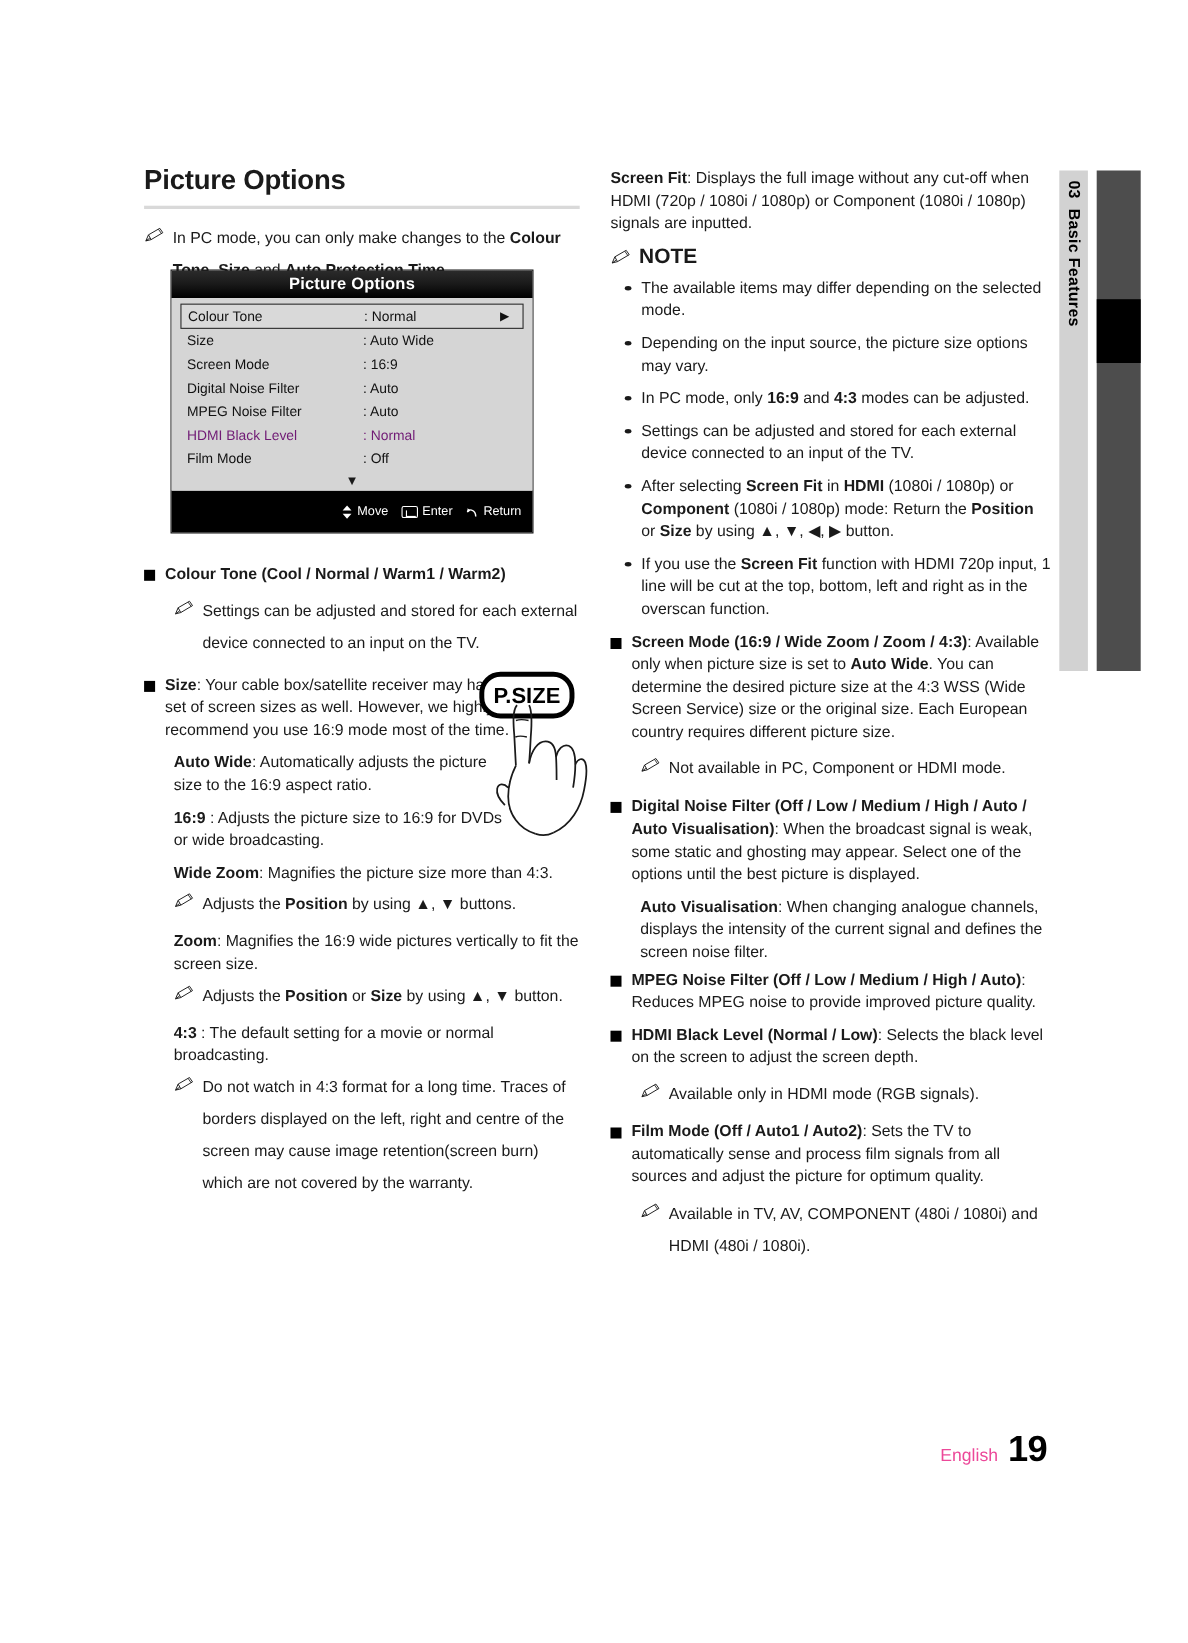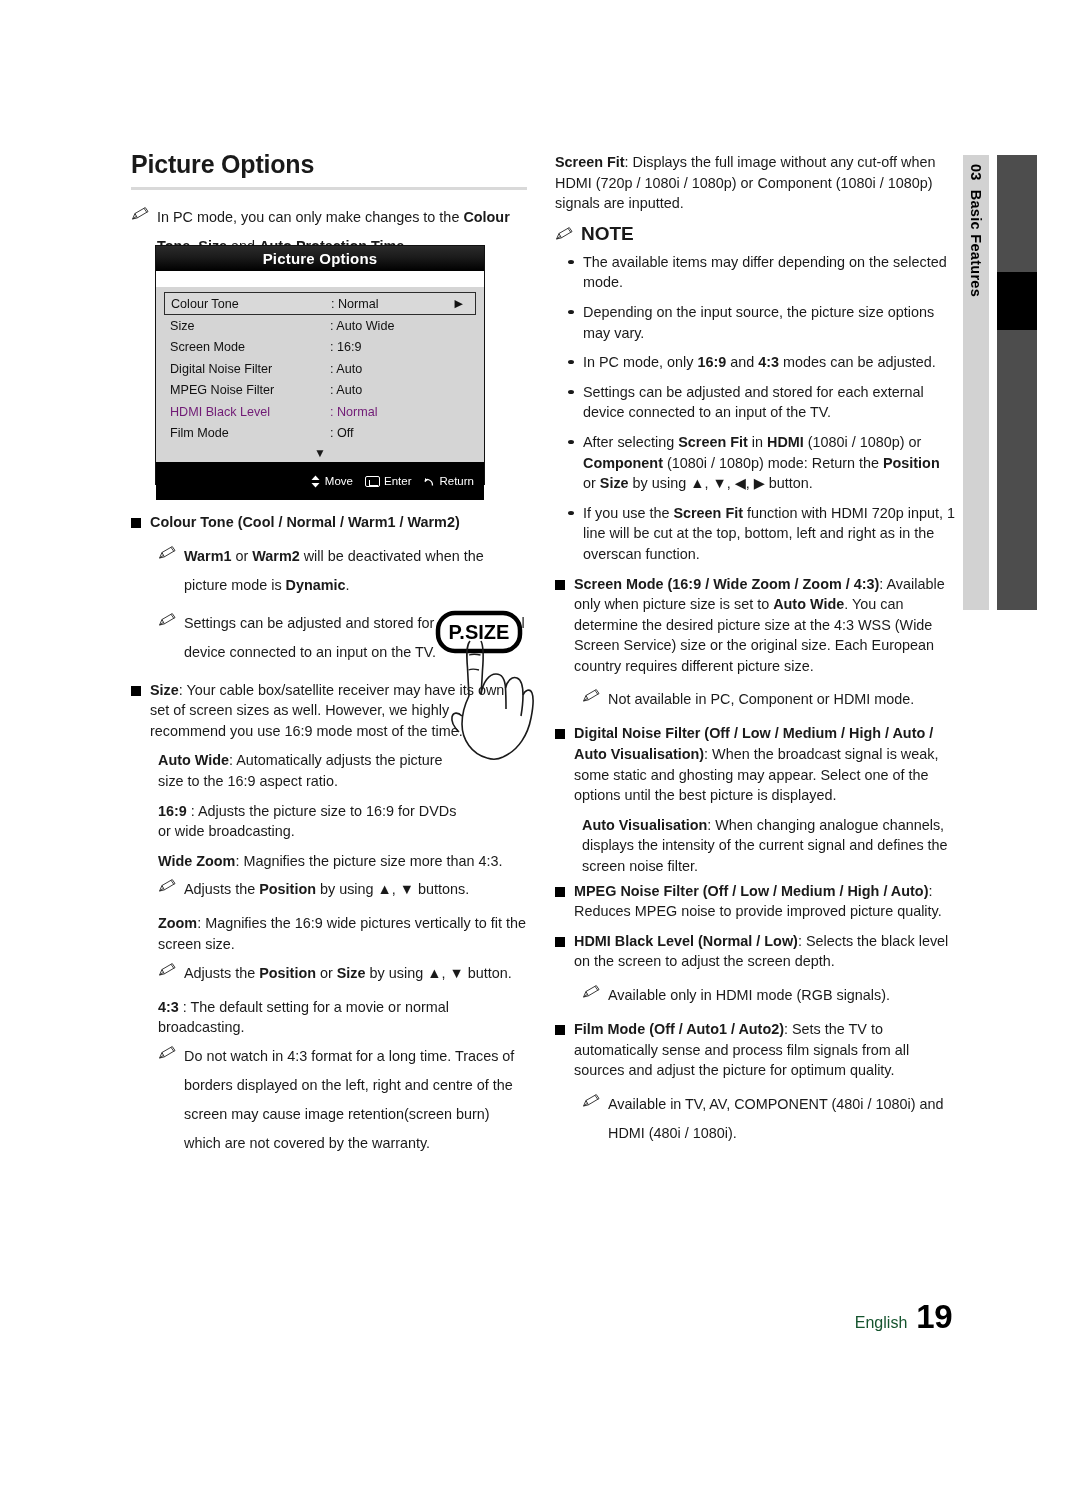--- a/index.html
+++ b/index.html
@@ -62,21 +62,21 @@
   
   .osd{
     position:absolute;left:155px;top:245px;width:330px;height:240px;
     border:1px solid #111;box-sizing:border-box;
   }
   .osd-title{
     height:25px;line-height:25px;text-align:center;color:#fff;font-size:15px;font-weight:bold;
     background:linear-gradient(180deg,#2b2b2b 0%,#1b1b1b 45%,#000 100%);
     letter-spacing:.2px;
   }
-  .osd-body{background:#d5d5d5;height:175px;position:relative;padding:5px 0 0 0;box-sizing:border-box;margin-top:16px;}
+  .osd-body{background:#d5d5d5;height:175px;position:relative;padding:5px 0 0 0;box-sizing:border-box;}
   .osd-row{
     height:21.5px;display:flex;align-items:center;font-size:12.6px;color:#111;
     padding:0 10px 0 14px;box-sizing:border-box;position:relative;
   }
   .osd-row .lab{width:160px;}
   .osd-row .val{flex:1;}
   .osd-row.sel{
     border:1.6px solid #2b2b2b;background:#d9d9d9;margin:0 8px;padding-left:6px;height:23px;
   }
   .osd-row.dim{color:#701a75;}
@@ -94,21 +94,21 @@
   .key-box:after{
     content:"";position:absolute;left:3px;top:3px;width:8px;height:5px;
     border-left:1.2px solid #fff;border-bottom:1.2px solid #fff;
   }
 
   
   .psize{position:absolute;left:425px;top:608px;width:110px;height:155px;}
 
   
   .footer{position:absolute;left:0;top:1298px;width:952px;text-align:right;}
-  .footer .lang{font-size:16px;color:#14532d;vertical-align:baseline;}
+  .footer .lang{font-size:16px;color:#ec4899;vertical-align:baseline;}
   .footer .pg{font-size:33px;font-weight:bold;color:#000;margin-left:9px;vertical-align:baseline;letter-spacing:-.5px;}
 </style>
 </head>
 <body>
 
 <div class="page">
 
   <div class="side-tab"></div>
   <div class="side-tab-text">
     <span>03</span>
@@ -137,29 +137,20 @@
     <div style="height:242px"></div>
 
     <div class="sq-item">
       <div class="sq"></div>
       <div class="sq-body">
         <b>Colour Tone (Cool / Normal / Warm1 / Warm2)</b>
       </div>
     </div>
 
     <div class="indent-note">
-      <div class="note-line">
-        <svg class="pencil" viewBox="0 0 24 18">
-          <path d="M2 16 L5 9 L18 1.5 L21.5 6.5 L8 14.5 Z" fill="#fff" stroke="#1a1a1a" stroke-width="1.1"></path>
-          <path d="M5 9 L8 14.5" stroke="#1a1a1a" stroke-width="1.1" fill="none"></path>
-          <path d="M2 16 L6.5 12.8" stroke="#1a1a1a" stroke-width="1.1" fill="none"></path>
-          <path d="M16.5 2.6 L20 7.6" stroke="#1a1a1a" stroke-width="1" fill="none"></path>
-        </svg>
-        <div class="txt"><b>Warm1</b><span> or </span><b>Warm2</b><span> will be deactivated when the picture mode is </span><b>Dynamic</b><span>.</span></div>
-      </div>
 
       <div class="note-line">
         <svg class="pencil" viewBox="0 0 24 18">
           <path d="M2 16 L5 9 L18 1.5 L21.5 6.5 L8 14.5 Z" fill="#fff" stroke="#1a1a1a" stroke-width="1.1"></path>
           <path d="M5 9 L8 14.5" stroke="#1a1a1a" stroke-width="1.1" fill="none"></path>
           <path d="M2 16 L6.5 12.8" stroke="#1a1a1a" stroke-width="1.1" fill="none"></path>
           <path d="M16.5 2.6 L20 7.6" stroke="#1a1a1a" stroke-width="1" fill="none"></path>
         </svg>
         <div class="txt">Settings can be adjusted and stored for each external device connected to an input on the TV.</div>
       </div>

